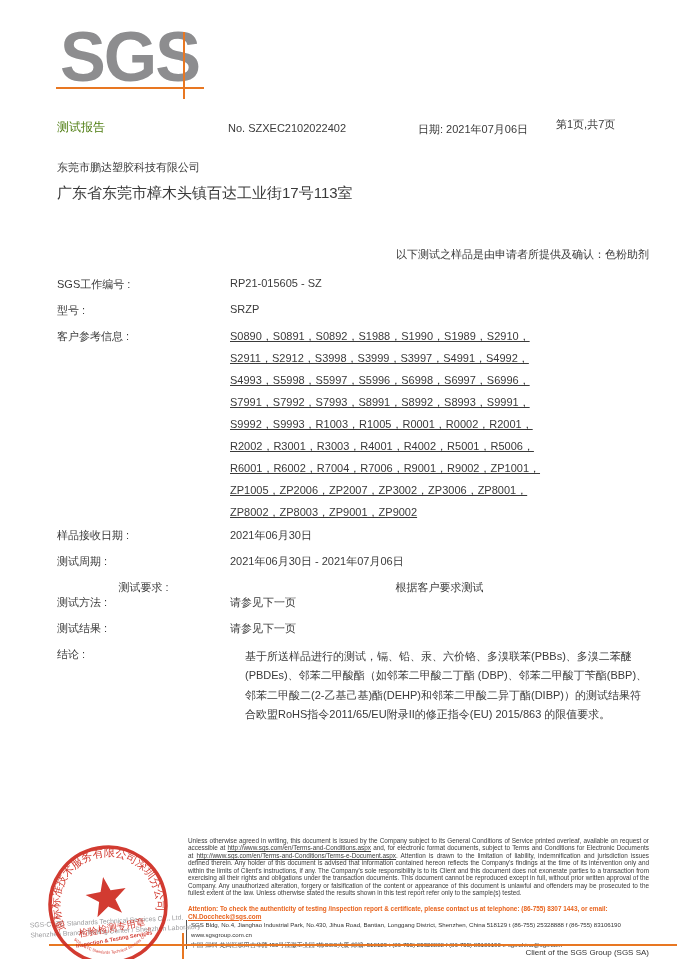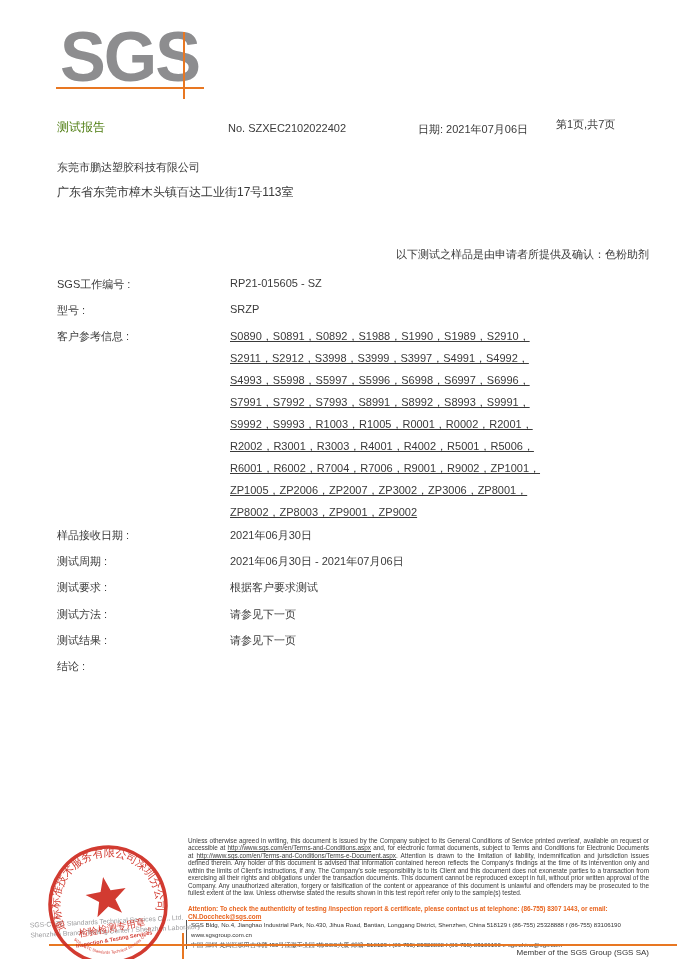--- a/index.html
+++ b/index.html
@@ -15,30 +15,30 @@
     transform-origin:left top;
   }
   .logo-h { position:absolute; left:56px; top:87px; width:148px; height:2px; background:#e87722; }
   .logo-v { position:absolute; left:183px; top:32px; width:2px; height:67px; background:#e87722; }
   
   .title    { position:absolute; left:57px;  top:119px; font-size:12px; font-weight:400; color:#4d7c0f; }
   .reportno { position:absolute; left:228px; top:122px; font-size:11px; }
   .rdate    { position:absolute; left:418px; top:122px; font-size:11px; }
   .pageinfo { position:absolute; left:556px; top:117px; font-size:11px; }
   .app-name { position:absolute; left:57px; top:160px; font-size:11px; }
-  .app-addr { position:absolute; left:57px; top:184px; font-size:12px; }
+  .app-addr { position:absolute; left:57px; top:184px; font-size:15px; }
   
   .body-block { position:absolute; left:57px; top:247px; width:592px; font-size:11px; }
   .intro { margin-bottom:15px;text-align:right; }
   .frow { display:flex; margin-bottom:11px; }
   .frow .lbl { flex:0 0 173px; width:173px; }
   .frow .val { flex:1; white-space:pre-line; }
   .frow.ref { margin-bottom:5px; }
   .frow.ref .val { line-height:2.0; margin-top:-4px;text-decoration:underline; }
-  .frow.req { margin-bottom:12px; }
+  .frow.req { margin-bottom:0;text-align:center; }
   .frow.concl { margin-top:3px;gap:15px; }
   .frow.concl .val { line-height:1.75; white-space:normal; }
   
   .disclaimer {
     position:absolute; left:188px; top:837px; width:461px;
     font-size:6.4px; line-height:1.17; text-align:justify; color:#3b3b3b;
   }
   .disclaimer .link { text-decoration:underline; color:#3b3b3b; }
   .attention {
     position:absolute; left:188px; top:905px; width:461px;
@@ -119,20 +119,21 @@
     <div class="frow">
       <span class="lbl">测试方法 :</span>
       <span class="val">请参见下一页</span>
     </div>
     <div class="frow">
       <span class="lbl">测试结果 :</span>
       <span class="val">请参见下一页</span>
     </div>
     <div class="frow concl">
       <span class="lbl">结论 :</span>
+      <span class="val">基于所送样品进行的测试，镉、铅、汞、六价铬、多溴联苯(PBBs)、多溴二苯醚(PBDEs)、邻苯二甲酸酯（如邻苯二甲酸二丁酯 (DBP)、邻苯二甲酸丁苄酯(BBP)、邻苯二甲酸二(2-乙基己基)酯(DEHP)和邻苯二甲酸二异丁酯(DIBP)）的测试结果符合欧盟RoHS指令2011/65/EU附录II的修正指令(EU) 2015/863 的限值要求。</span>
     </div>
   </div>
 
   <div class="lab-name">
     <div>SGS-CSTC Standards Technical Services Co., Ltd.</div>
     <div>Shenzhen Branch Testing Center / Shenzhen Laboratory</div>
   </div>
 
   <svg class="stamp" viewBox="0 0 126 126">
     <circle cx="63" cy="63" r="57" fill="none" stroke="#cf2b20" stroke-width="3.5"></circle>
@@ -155,15 +156,15 @@
 
   <div class="attention"><span>Attention: To check the authenticity of testing /inspection report &amp; certificate, please contact us at telephone: (86-755) 8307 1443, or email: </span><span class="email">CN.Doccheck@sgs.com</span></div>
 
   <div class="addrblock">
     <div>SGS Bldg, No.4, Jianghao Industrial Park, No.430, Jihua Road, Bantian, Longgang District, Shenzhen, China 518129    t (86-755) 25328888    f (86-755) 83106190    www.sgsgroup.com.cn</div>
     <div>中国·深圳·龙岗区坂田吉华路430号江灏工业园4栋SGS大厦    邮编: 518129    t (86-755) 25328888    f (86-755) 83106190    e sgs.china@sgs.com</div>
   </div>
 
   <div class="hline-bottom"></div>
   <div class="vline-bottom"></div>
-  <div class="member">Member of the SGS Group (SGS SA)</div>
+  <div class="member">Client of the SGS Group (SGS SA)</div>
 
 </div>
 
 </body></html>

